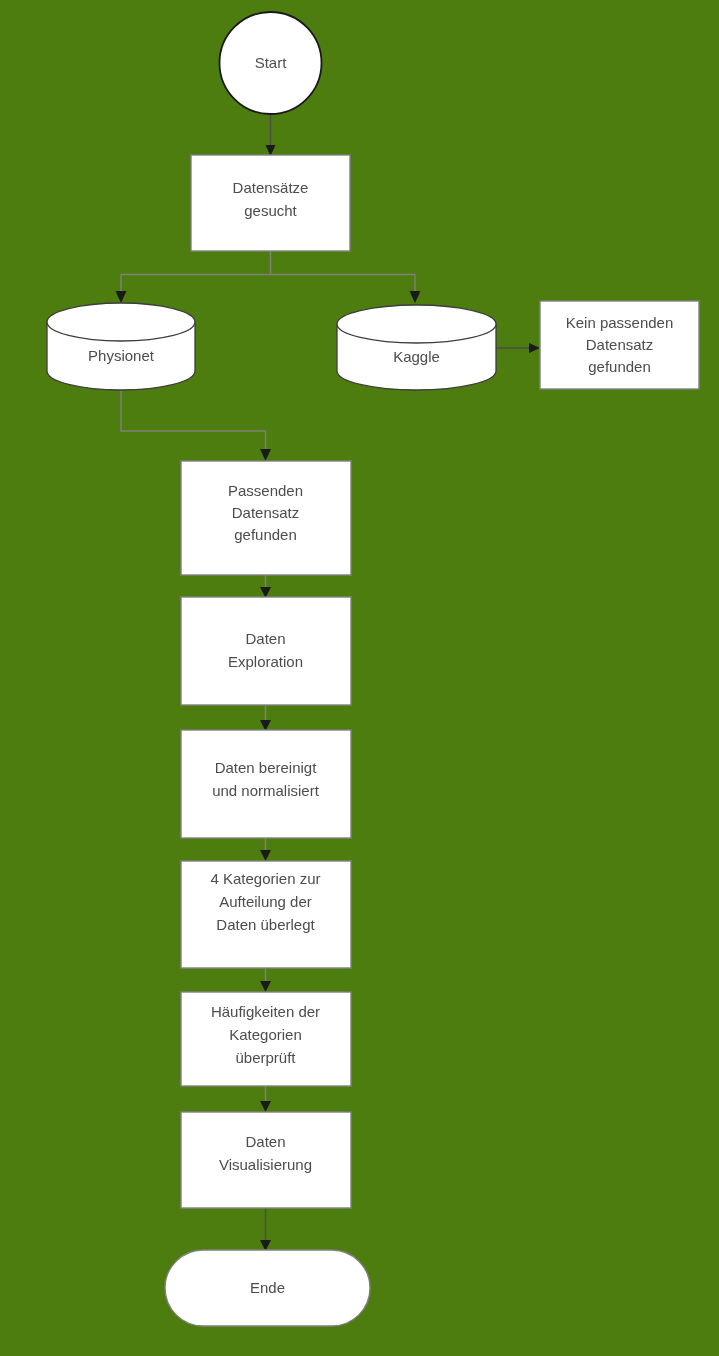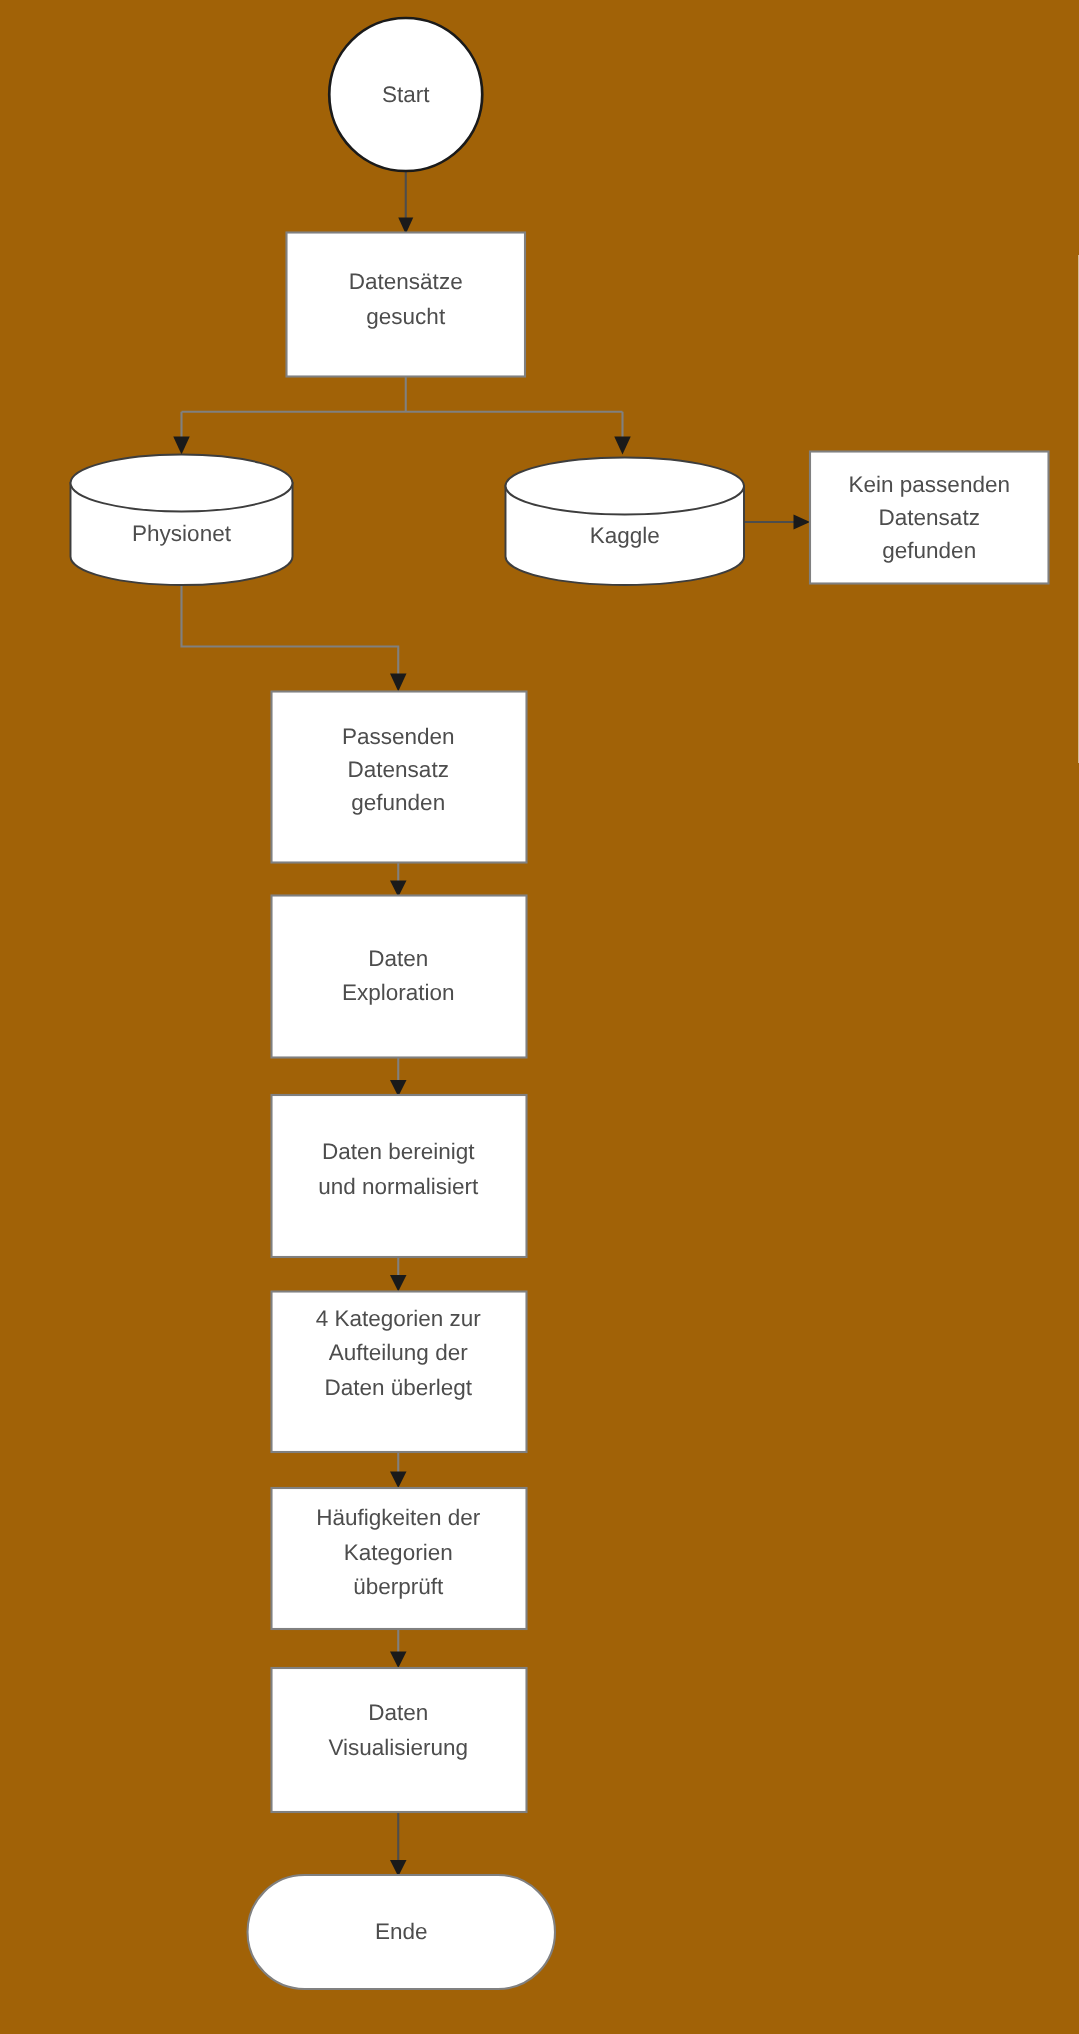--- a/index.html
+++ b/index.html
@@ -8,21 +8,21 @@
     padding: 0;
     background: #ffffff;
   }
   body {
     font-family: "Liberation Sans", sans-serif;
   }
   #canvas {
     position: relative;
     width: 719px;
     height: 1356px;
-    background: #a16207;
+    background: #4d7c0f;
     overflow: hidden;
   }
   #diagram-svg {
     position: absolute;
     top: 0;
     left: 0;
     width: 719px;
     height: 1356px;
   }
   .node-label {

